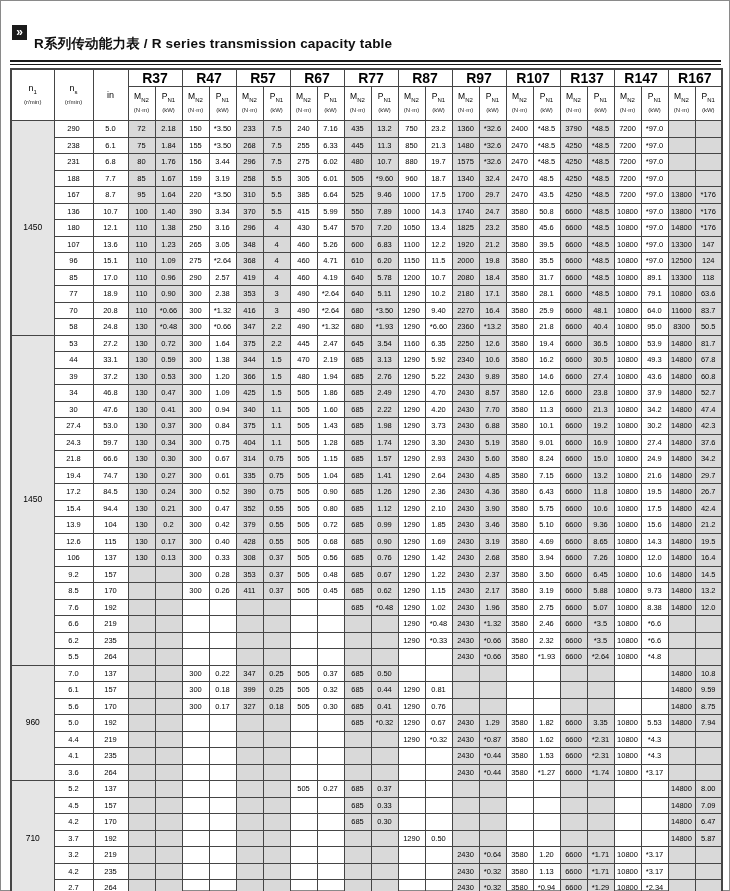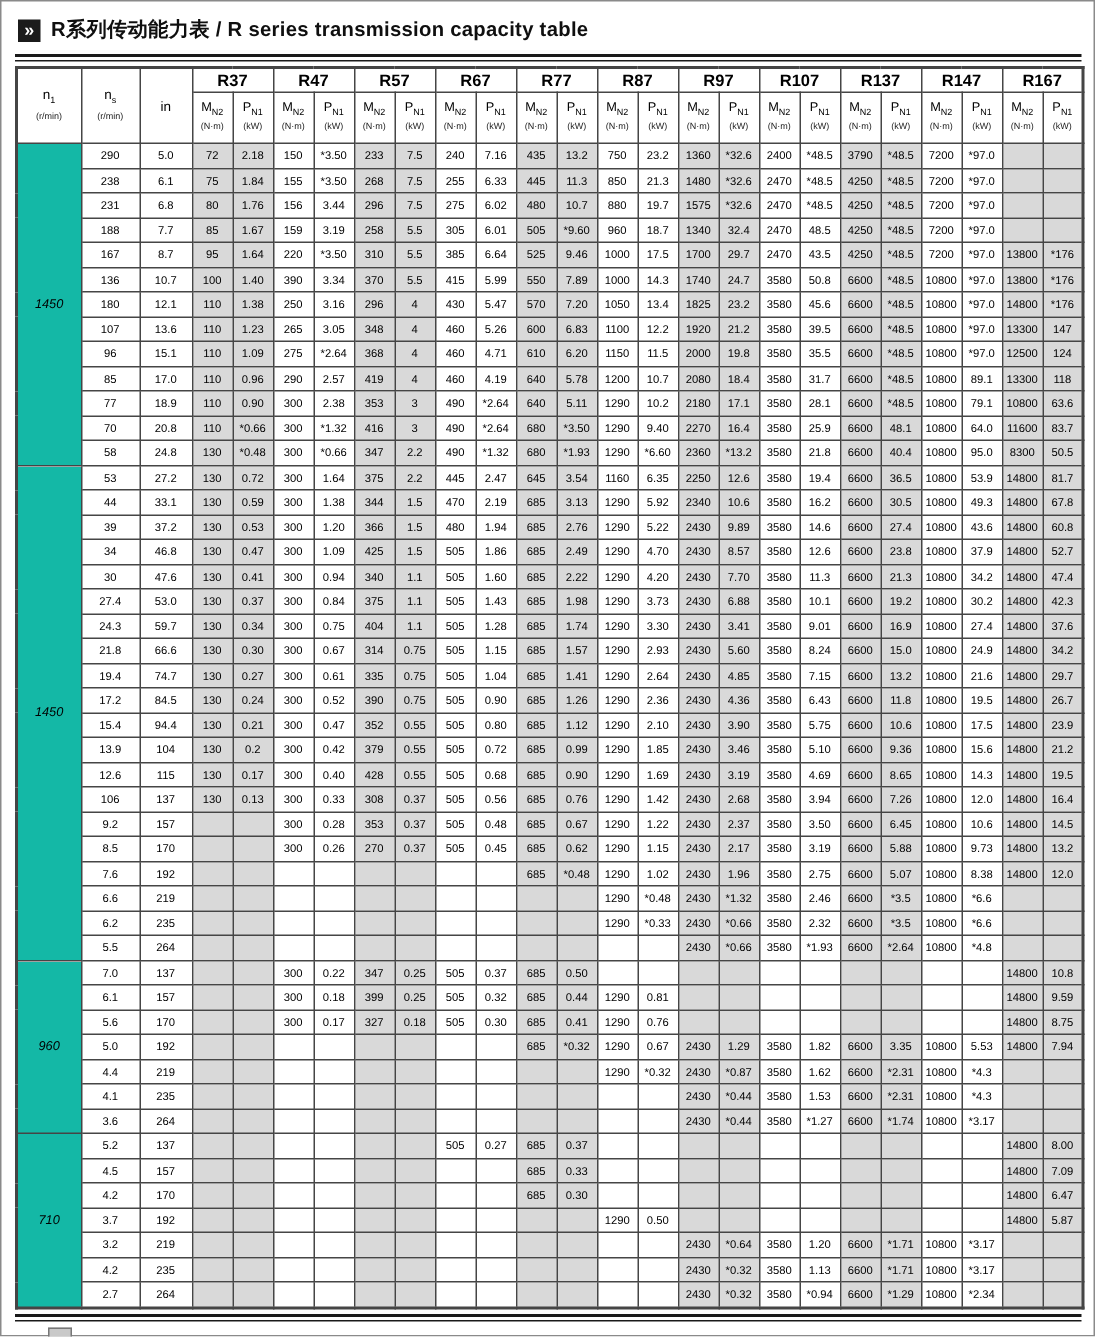--- a/index.html
+++ b/index.html
@@ -1,33 +1,33 @@
 <!DOCTYPE html>
 <html style="--shade: #d9d9d9; --grid: #454545;"><head>
 <meta charset="utf-8">
 <style>
   html,body{margin:0;padding:0;}
   body{width:730px;height:891px;background:#fff;font-family:"Liberation Sans","DejaVu Sans",sans-serif;position:relative;}
   .page{position:absolute;inset:0;border:1px solid #8a8a8a;box-sizing:border-box;padding:5px 8px 0 9px;background:#fff;}
   .title-row{display:flex;align-items:center;gap:7px;margin:5px 0 7px 2px;}
   .title-icon{width:15px;height:15px;background:#1b1b1b;color:#fff;font-size:12px;line-height:14px;text-align:center;font-weight:bold;flex:0 0 auto;}
-  .title-text{font-size:13.5px;font-weight:bold;color:#0f0f0f;letter-spacing:0.2px;}
+  .title-text{font-size:13.5px;font-weight:bold;color:#0f0f0f;letter-spacing:0.2px;margin-top:24px;}
   .rule{height:2px;border-top:2px solid #1a1a1a;border-bottom:1px solid #1a1a1a;margin:2px 0 3px 0;}
   .rule.bottom{margin-top:3px;}
   table{border-collapse:collapse;width:713px;table-layout:fixed;border:2px solid var(--grid,#3c3c3c);}
   th,td{border:1px solid var(--grid,#4a4a4a);text-align:center;vertical-align:middle;padding:0;overflow:hidden;white-space:nowrap;color:#000;}
   thead th{background:#fff;font-weight:normal;}
-  th.gear{font-size:11px;font-weight:bold;height:15px;}
+  th.gear{font-size:14px;font-weight:bold;height:15px;}
   th.fixedh{font-size:9px;line-height:10px;}
   th.subh{height:33px;font-size:8.5px;line-height:9px;}
   th sub{font-size:6px;}
   .unit{display:block;font-size:6px;color:#222;margin-top:1px;}
   tbody td{height:15.5px;line-height:15.5px;font-size:7.5px;}
   td.shade{background:var(--shade,#d9d9d9);}
-  td.n1cell{font-size:8.5px;background:#14b8a6;font-style:italic;}
+  td.n1cell{font-size:8.5px;background:#e5e5e5;}
   td.nscell,td.incell{font-size:7.5px;background:#fff;}
   .foot-square{width:14px;height:7px;background:#c9c9c9;border:1px solid #777;margin:4px 0 0 22px;}
 </style>
 </head>
 <body>
 
 <div class="page">
   <div class="title-row">
     <span class="title-icon">»</span>
     <span class="title-text">R系列传动能力表 / R series transmission capacity table</span>
@@ -622,21 +622,21 @@
           <td>0.75</td>
           <td class="shade">404</td>
           <td class="shade">1.1</td>
           <td>505</td>
           <td>1.28</td>
           <td class="shade">685</td>
           <td class="shade">1.74</td>
           <td>1290</td>
           <td>3.30</td>
           <td class="shade">2430</td>
-          <td class="shade">3.41</td>
+          <td class="shade">5.19</td>
           <td>3580</td>
           <td>9.01</td>
           <td class="shade">6600</td>
           <td class="shade">16.9</td>
           <td>10800</td>
           <td>27.4</td>
           <td class="shade">14800</td>
           <td class="shade">37.6</td>
         </tr>
         <tr>
@@ -734,21 +734,21 @@
           <td>2.10</td>
           <td class="shade">2430</td>
           <td class="shade">3.90</td>
           <td>3580</td>
           <td>5.75</td>
           <td class="shade">6600</td>
           <td class="shade">10.6</td>
           <td>10800</td>
           <td>17.5</td>
           <td class="shade">14800</td>
-          <td class="shade">23.9</td>
+          <td class="shade">42.4</td>
         </tr>
         <tr>
           <td class="nscell">13.9</td>
           <td class="incell">104</td>
           <td class="shade">130</td>
           <td class="shade">0.2</td>
           <td>300</td>
           <td>0.42</td>
           <td class="shade">379</td>
           <td class="shade">0.55</td>
@@ -847,21 +847,21 @@
           <td class="shade">14800</td>
           <td class="shade">14.5</td>
         </tr>
         <tr>
           <td class="nscell">8.5</td>
           <td class="incell">170</td>
           <td class="shade"></td>
           <td class="shade"></td>
           <td>300</td>
           <td>0.26</td>
-          <td class="shade">270</td>
+          <td class="shade">411</td>
           <td class="shade">0.37</td>
           <td>505</td>
           <td>0.45</td>
           <td class="shade">685</td>
           <td class="shade">0.62</td>
           <td>1290</td>
           <td>1.15</td>
           <td class="shade">2430</td>
           <td class="shade">2.17</td>
           <td>3580</td>

